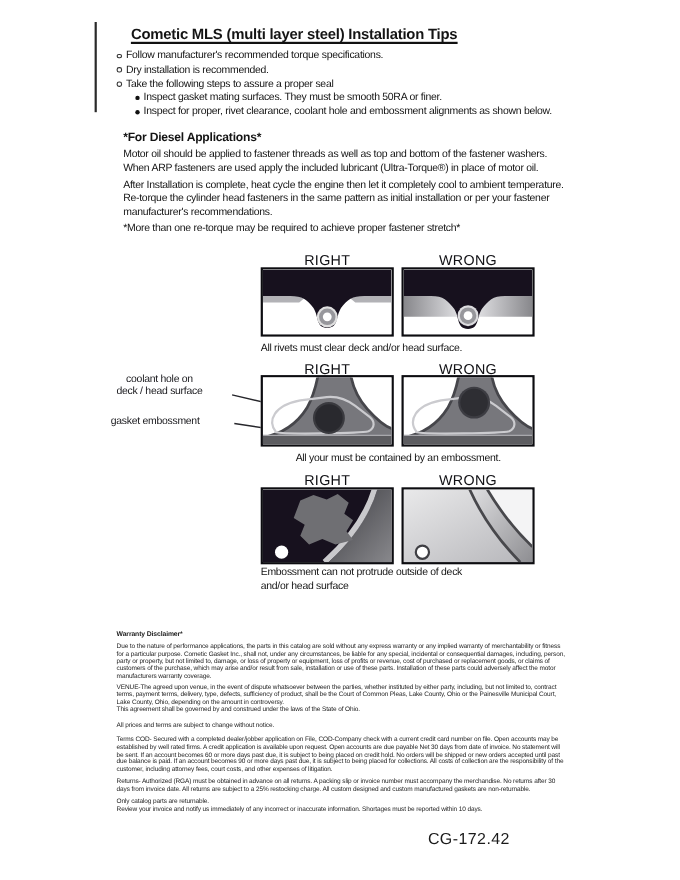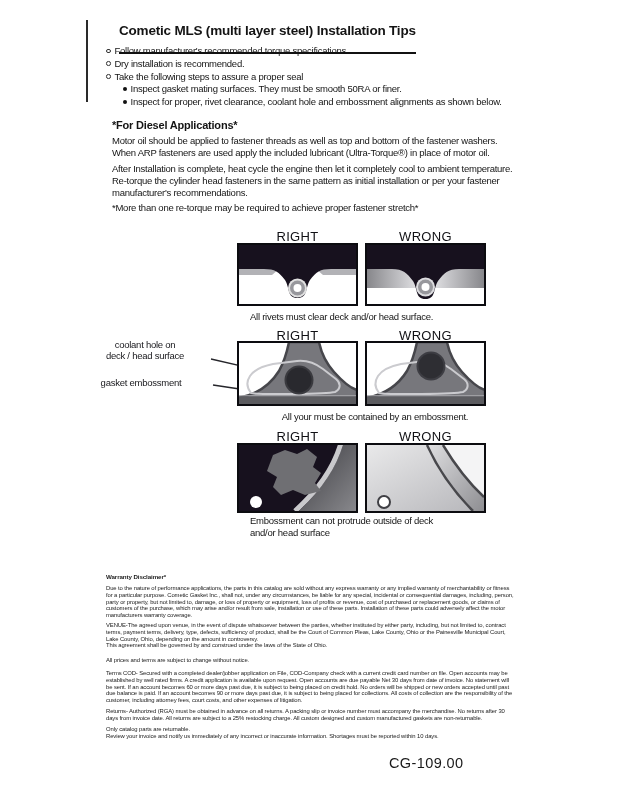--- a/index.html
+++ b/index.html
@@ -7,21 +7,21 @@
   .page {
     position:relative; width:618px; height:800px; background:#fff;
     font-family:"Liberation Sans", sans-serif; color:#141414; overflow:hidden;
   }
   .abs { position:absolute; }
 
   .left-rule { left:86px; top:20px; width:2px; height:82px; background:#2a2a2a; }
 
   .title {
     left:119px; top:23px; font-size:13.5px; font-weight:bold; letter-spacing:-0.2px;
-    border-bottom:2px solid #111; padding-bottom:14px; white-space:nowrap;
+    border-bottom:2px solid #111; padding-bottom:0; white-space:nowrap;
   }
 
   .tips { left:106px; top:45px; width:420px; font-size:9.5px; letter-spacing:-0.25px; }
   .tip-row { display:flex; align-items:flex-start; line-height:12.8px; }
   .tip-row.sub { padding-left:17px; }
   .marker-circle {
     width:4.5px; height:4.5px; border:1px solid #333; border-radius:50%;
     margin:3.6px 4px 0 0; flex:0 0 auto;
   }
   .marker-dot {
@@ -31,21 +31,21 @@
 
   .diesel-heading { left:112px; top:119px; font-size:11px; font-weight:bold; letter-spacing:-0.2px; }
   .body-par { left:112px; width:401px; font-size:9.5px; line-height:11.9px; letter-spacing:-0.25px; }
   .p1 { top:135px; }
   .p2 { top:163px; }
   .note { top:202px; }
 
   .rw-label { width:121px; text-align:center; font-size:13px; letter-spacing:0.3px; color:#101014; }
   .fig-box { width:121px; border:2px solid #0c0c10; background:#fff; overflow:hidden; }
   .fig-box svg { display:block; width:100%; height:100%; }
-  .fig-caption { font-size:9.5px; letter-spacing:-0.25px; line-height:11.5px; color:#141414;margin-left:13px; }
+  .fig-caption { font-size:9.5px; letter-spacing:-0.25px; line-height:11.5px; color:#141414; }
 
   .col-left  { left:237px; }
   .col-right { left:365px; }
 
   .f1-label { top:229px; }
   .f1-box   { top:243px; height:63px; }
   .f1-cap   { top:311px; left:237px; }
 
   .f2-label { top:328px; }
   .f2-box   { top:341px; height:65px; }
@@ -235,15 +235,15 @@
     <div>This agreement shall be governed by and construed under the laws of the State of Ohio.</div>
   </div>
   <div class="abs disc d3">All prices and terms are subject to change without notice.</div>
   <div class="abs disc d4">Terms COD- Secured with a completed dealer/jobber application on File, COD-Company check with a current credit card number on file.  Open accounts may be established by well rated firms.  A credit application is available upon request.  Open accounts are due payable Net 30 days from date of invoice.  No statement will be sent.  If an account becomes 60 or more days past due, it is subject to being placed on credit hold.  No orders will be shipped or new orders accepted until past due balance is paid.  If an account becomes 90 or more days past due, it is subject to being placed for collections.  All costs of collection are the responsibility of the customer, including attorney fees, court costs, and other expenses of litigation.</div>
   <div class="abs disc d5">Returns- Authorized (RGA) must be obtained in advance on all returns.  A packing slip or invoice number must accompany the merchandise.  No returns after 30 days from invoice date.  All returns are subject to a 25% restocking charge.  All custom designed and custom manufactured gaskets are non-returnable.</div>
   <div class="abs disc d6">
     <div>Only catalog parts are returnable.</div>
     <div>Review your invoice and notify us immediately of any incorrect or inaccurate information.  Shortages must be reported within 10 days.</div>
   </div>
 
-  <div class="abs footer-code">CG-109.00</div>
+  <div class="abs footer-code">CG-172.42</div>
 
 </div>
 
 </body></html>

